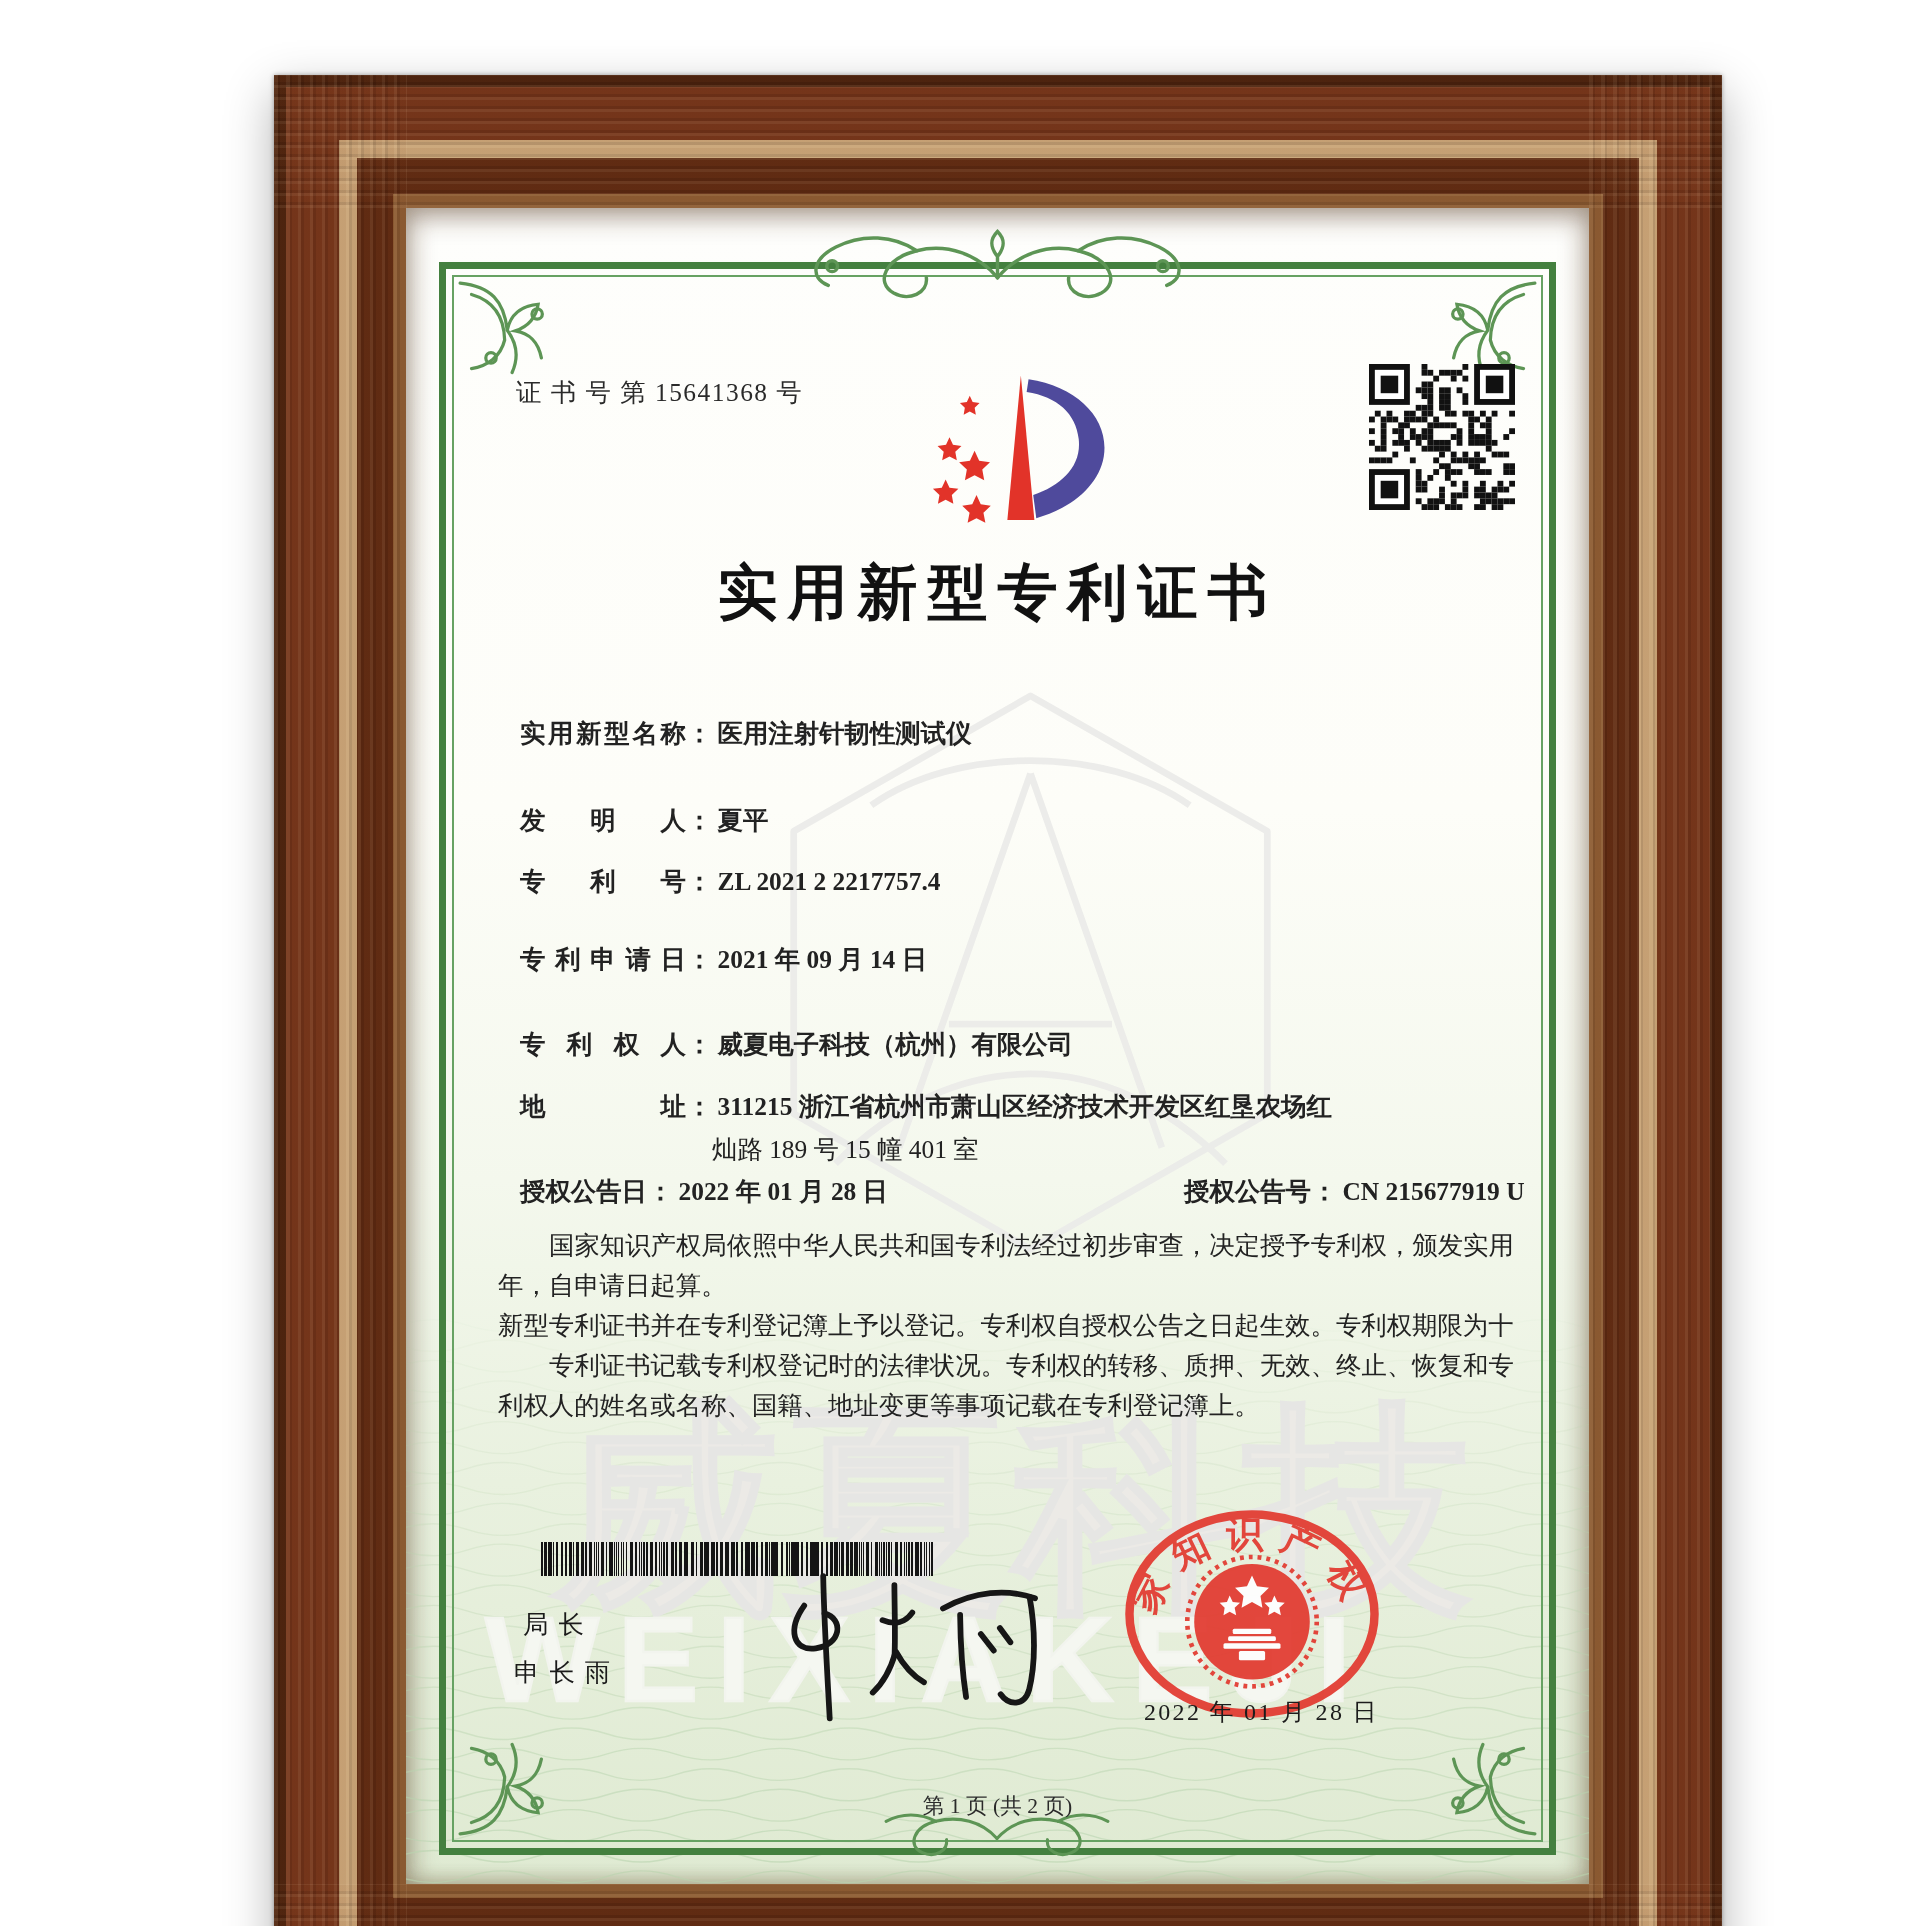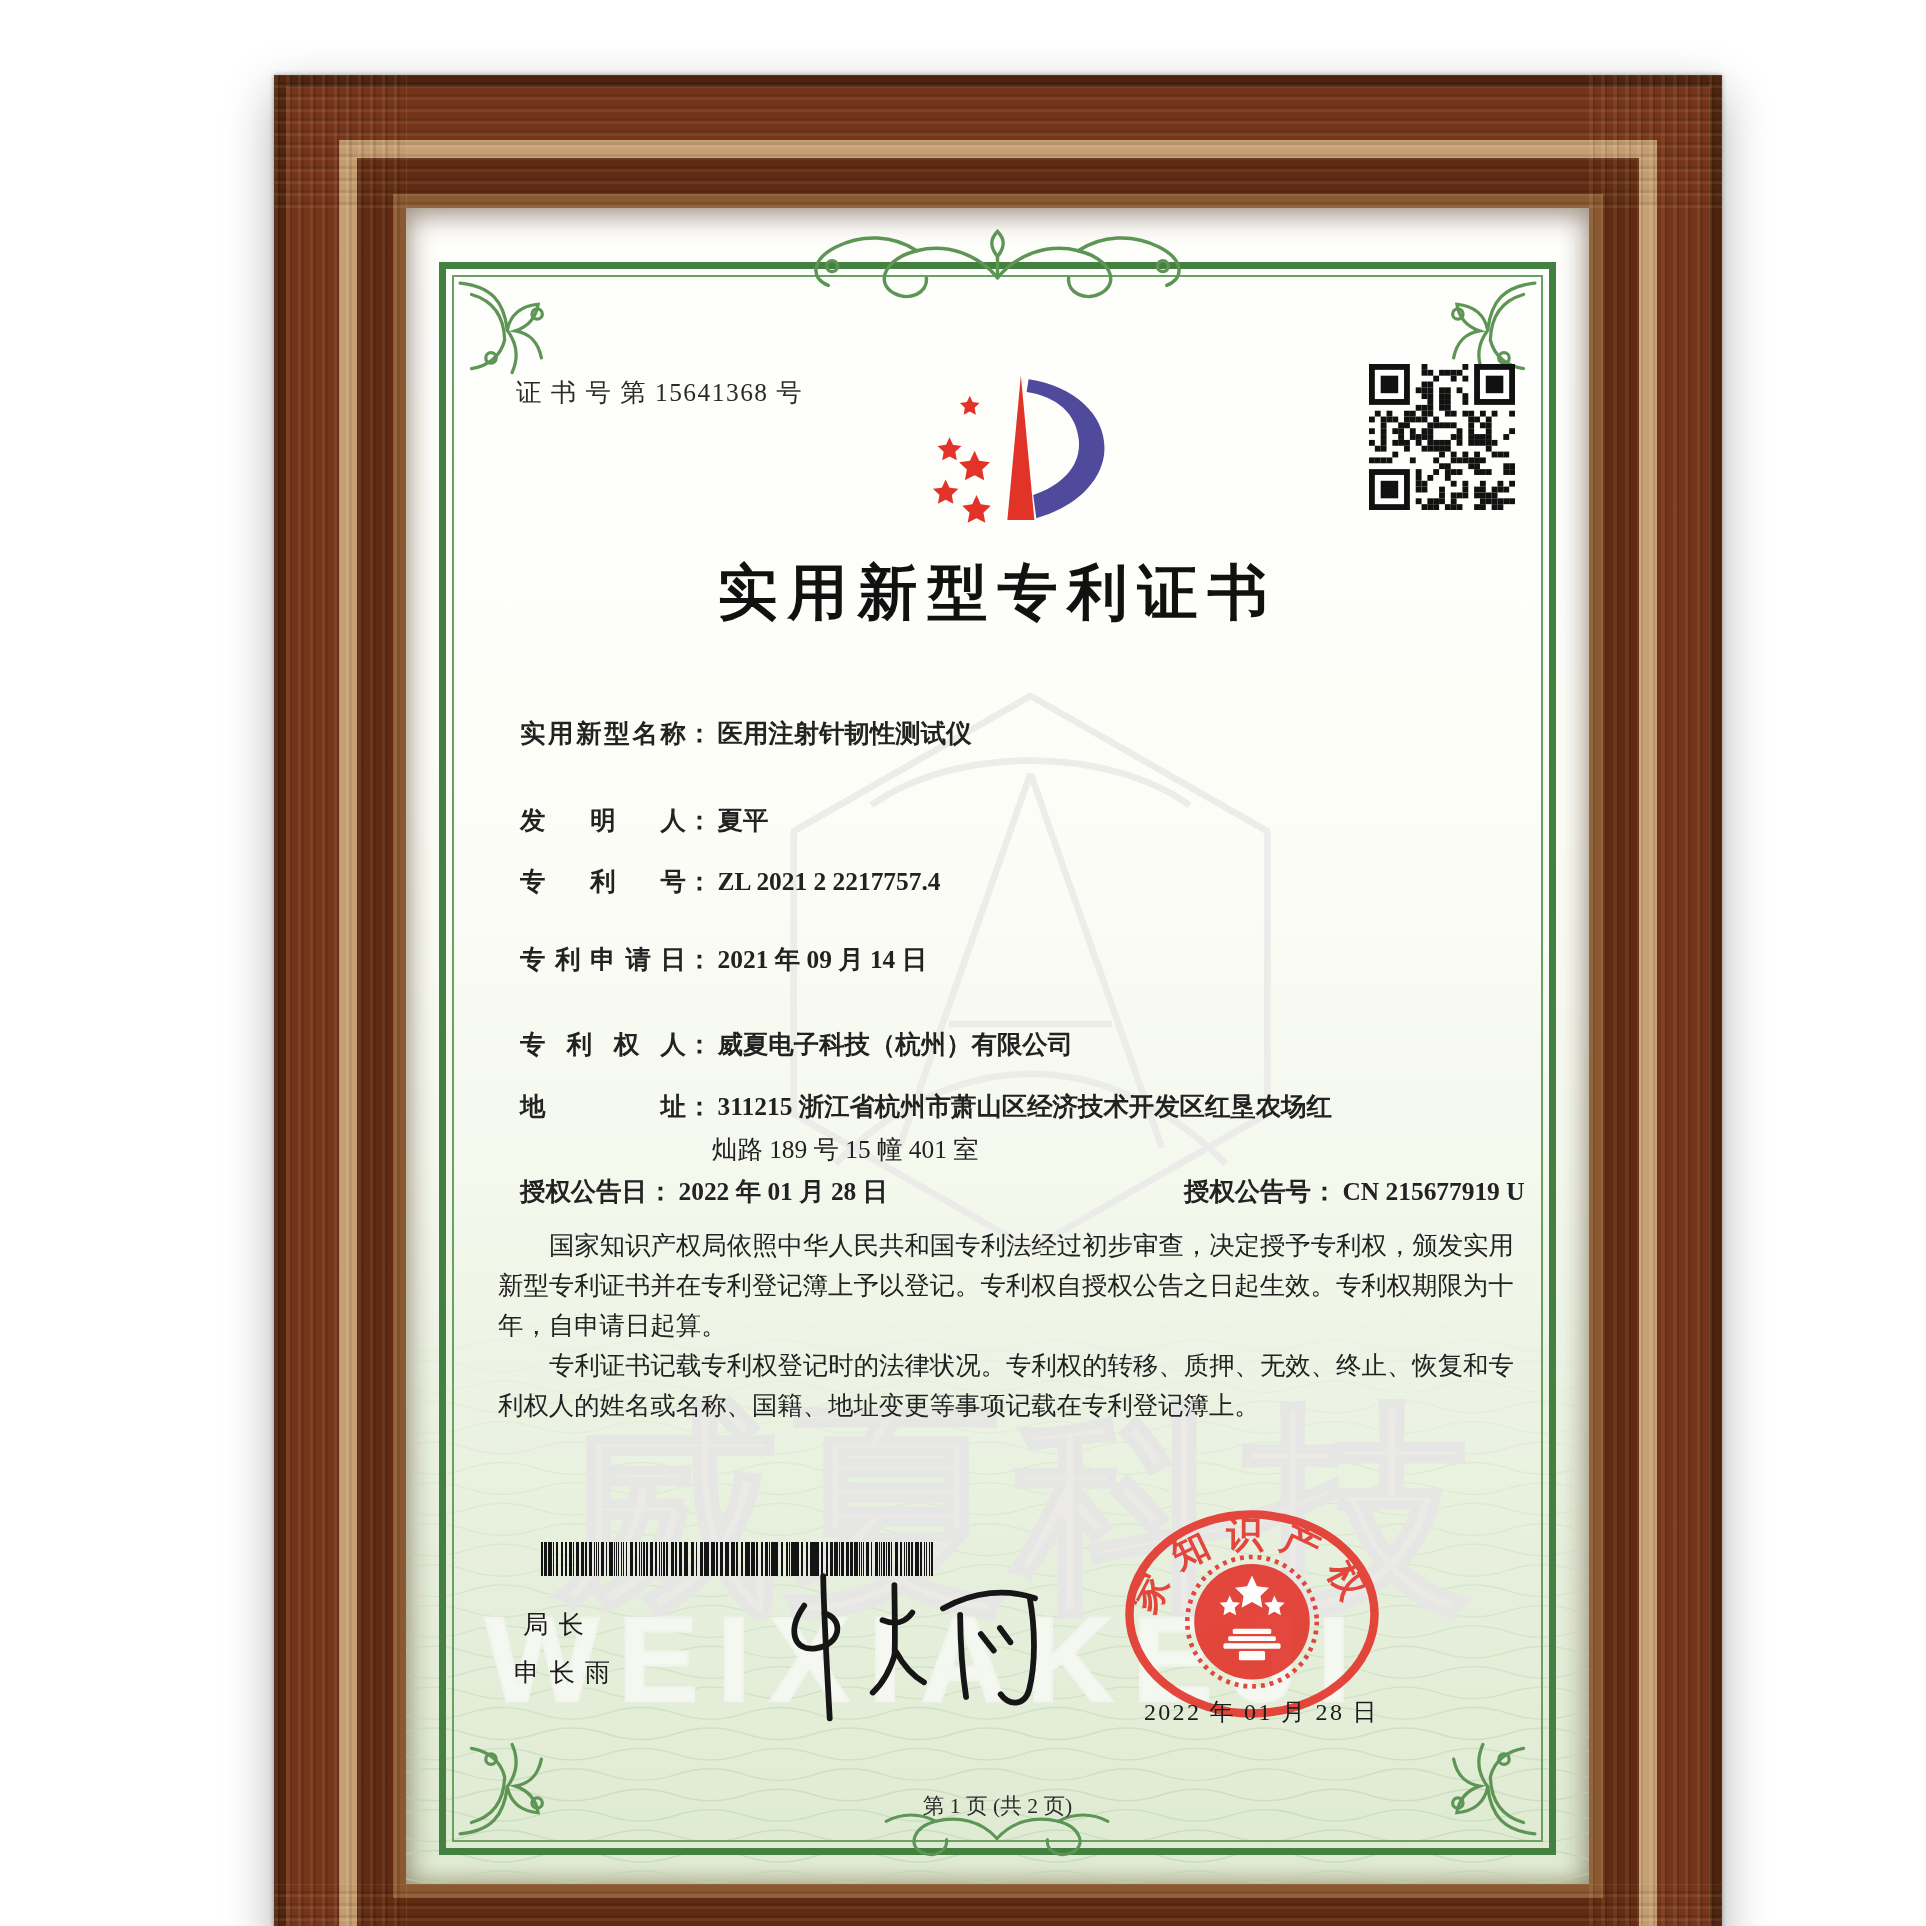--- a/index.html
+++ b/index.html
@@ -446,22 +446,22 @@
         <span class="flabel">地址</span><span class="fcolon">：</span><span class="fvalue">311215 浙江省杭州市萧山区经济技术开发区红垦农场红</span>
       </div>
       <div class="addr2" style="top:925px;">灿路 189 号 15 幢 401 室</div>
       <div class="frow" style="top:967px;">
         <span>授权公告日</span><span class="fcolon">：</span><span>2022 年 01 月 28 日</span>
         <span class="grant-no" style="position:absolute;margin-left:48px;"><span>授权公告号</span><span class="fcolon">：</span><span>CN 215677919 U</span></span>
       </div>
 
       <div class="paras">
         <div class="indent">国家知识产权局依照中华人民共和国专利法经过初步审查，决定授予专利权，颁发实用</div>
+        <div>年，自申请日起算。</div>
         <div>新型专利证书并在专利登记簿上予以登记。专利权自授权公告之日起生效。专利权期限为十</div>
-        <div>年，自申请日起算。</div>
         <div class="indent">专利证书记载专利权登记时的法律状况。专利权的转移、质押、无效、终止、恢复和专</div>
         <div>利权人的姓名或名称、国籍、地址变更等事项记载在专利登记簿上。</div>
       </div>
 
       <div class="barcode"></div>
 
       <div class="officer-role">局长</div>
       <div class="officer-name">申长雨</div>
 
       <svg class="signature" viewBox="0 0 860 430">

